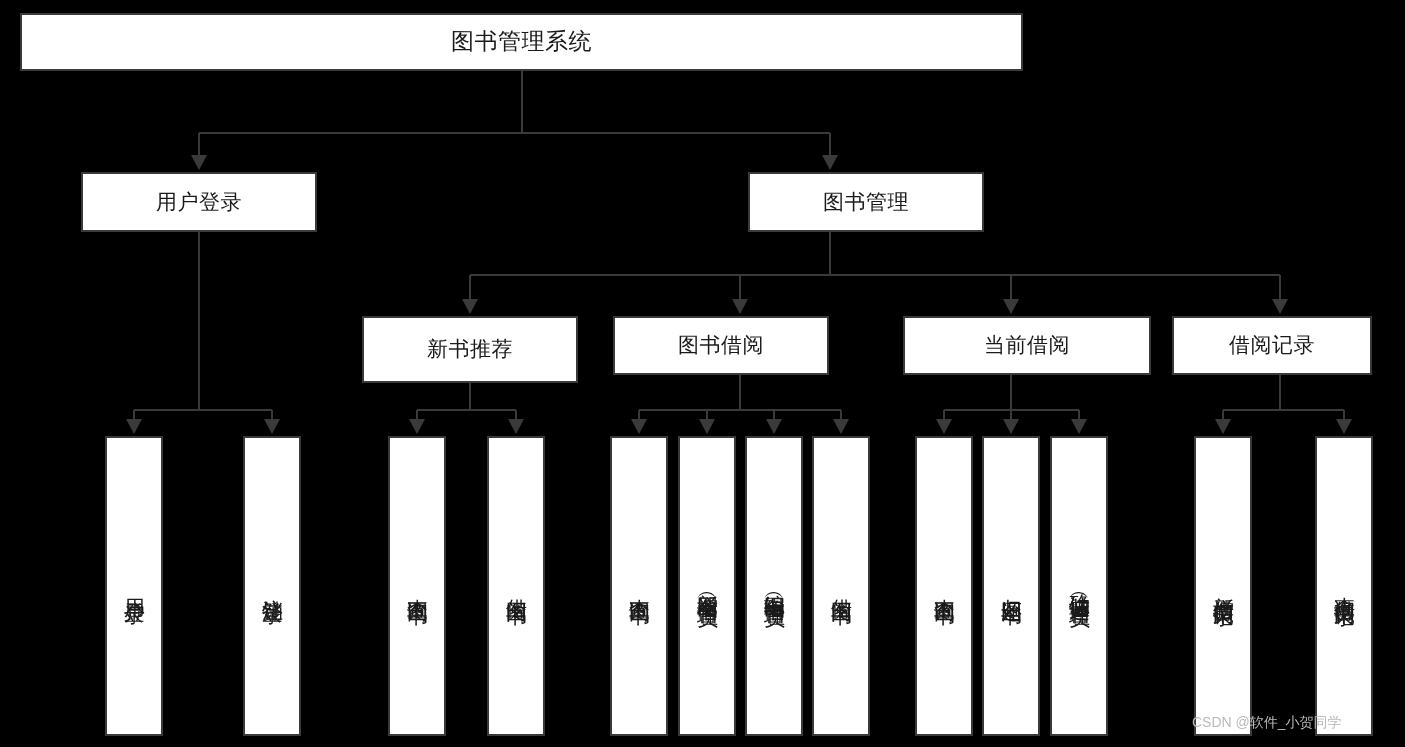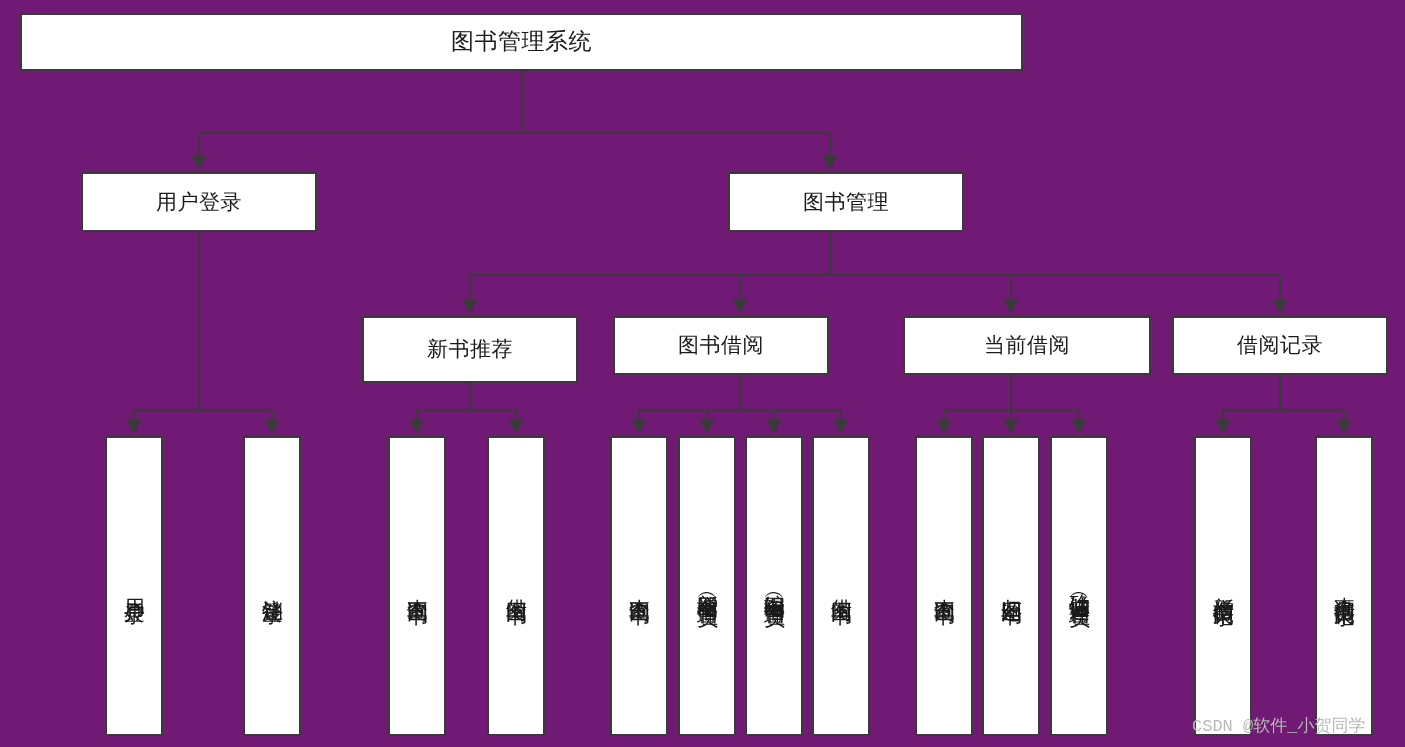--- a/index.html
+++ b/index.html
@@ -4,21 +4,21 @@
 <style>
   html, body {
     margin: 0;
     padding: 0;
     background: #ffffff;
   }
   #canvas {
     position: relative;
     width: 1405px;
     height: 747px;
-    background: #701a75;
+    background: #000000;
     font-family: "DejaVu Sans", "Liberation Sans", sans-serif;
     overflow: hidden;
   }
   #edges {
     position: absolute;
     left: 0;
     top: 0;
     width: 1405px;
     height: 747px;
     pointer-events: none;
@@ -54,24 +54,24 @@
     letter-spacing: 2px;
     line-height: 1;
   }
   #root-node .label {
     font-size: 23px;
   }
   #watermark {
     position: absolute;
     left: 1192px;
     top: 714px;
-    font-size: 17px;
+    font-size: 14px;
     color: #b9b9b9;
     white-space: nowrap;
-    font-family: Liberation Mono, monospace;
+    font-family: Liberation Sans, sans-serif;
   }
 </style>
 </head>
 <body>
 
 <div id="canvas">
 
   <svg id="edges" viewBox="0 0 1405 747" width="1405" height="747" xmlns="http://www.w3.org/2000/svg">
       <line x1="522" y1="71" x2="522" y2="133" stroke="#3a3a3a" stroke-width="2.6" shape-rendering="crispEdges"></line>
       <line x1="199" y1="133" x2="830" y2="133" stroke="#3a3a3a" stroke-width="2.6" shape-rendering="crispEdges"></line>
@@ -127,33 +127,33 @@
       <path d="M1336 419 L1352 419 L1344 434 Z" fill="#3a3a3a"></path>
     </svg>
 
   <div id="nodes-layer">
       <div class="node horiz" id="root-node" style="left: 20px; top: 13px; width: 1003px; height: 58px; border-color: rgb(58, 58, 58); color: rgb(26, 26, 26);">
         <span class="label">图书管理系统</span>
       </div>
       <div class="node horiz" id="user-login-node" style="left: 81px; top: 172px; width: 236px; height: 60px; border-color: rgb(58, 58, 58); color: rgb(26, 26, 26);">
         <span class="label">用户登录</span>
       </div>
-      <div class="node horiz" id="book-manage-node" style="left: 728px; top: 172px; width: 236px; height: 60px; border-color: rgb(58, 58, 58); color: rgb(26, 26, 26);">
+      <div class="node horiz" id="book-manage-node" style="left: 748px; top: 172px; width: 236px; height: 60px; border-color: rgb(58, 58, 58); color: rgb(26, 26, 26);">
         <span class="label">图书管理</span>
       </div>
       <div class="node horiz" id="new-book-recommend-node" style="left: 362px; top: 316px; width: 216px; height: 67px; border-color: rgb(58, 58, 58); color: rgb(26, 26, 26);">
         <span class="label">新书推荐</span>
       </div>
       <div class="node horiz" id="book-borrow-node" style="left: 613px; top: 316px; width: 216px; height: 59px; border-color: rgb(58, 58, 58); color: rgb(26, 26, 26);">
         <span class="label">图书借阅</span>
       </div>
       <div class="node horiz" id="current-borrow-node" style="left: 903px; top: 316px; width: 248px; height: 59px; border-color: rgb(58, 58, 58); color: rgb(26, 26, 26);">
         <span class="label">当前借阅</span>
       </div>
-      <div class="node horiz" id="borrow-record-node" style="left: 1172px; top: 316px; width: 216px; height: 59px; border-color: rgb(58, 58, 58); color: rgb(26, 26, 26);">
+      <div class="node horiz" id="borrow-record-node" style="left: 1172px; top: 316px; width: 200px; height: 59px; border-color: rgb(58, 58, 58); color: rgb(26, 26, 26);">
         <span class="label">借阅记录</span>
       </div>
       <div class="node vert" id="leaf-user-login-node" style="left: 105px; top: 436px; width: 58px; height: 300px; border-color: rgb(58, 58, 58); color: rgb(26, 26, 26);">
         <span class="label">用户登录</span>
       </div>
       <div class="node vert" id="leaf-logout-node" style="left: 243px; top: 436px; width: 58px; height: 300px; border-color: rgb(58, 58, 58); color: rgb(26, 26, 26);">
         <span class="label">注销登录</span>
       </div>
       <div class="node vert" id="leaf-query-book-1-node" style="left: 388px; top: 436px; width: 58px; height: 300px; border-color: rgb(58, 58, 58); color: rgb(26, 26, 26);">
         <span class="label">查询图书</span>

